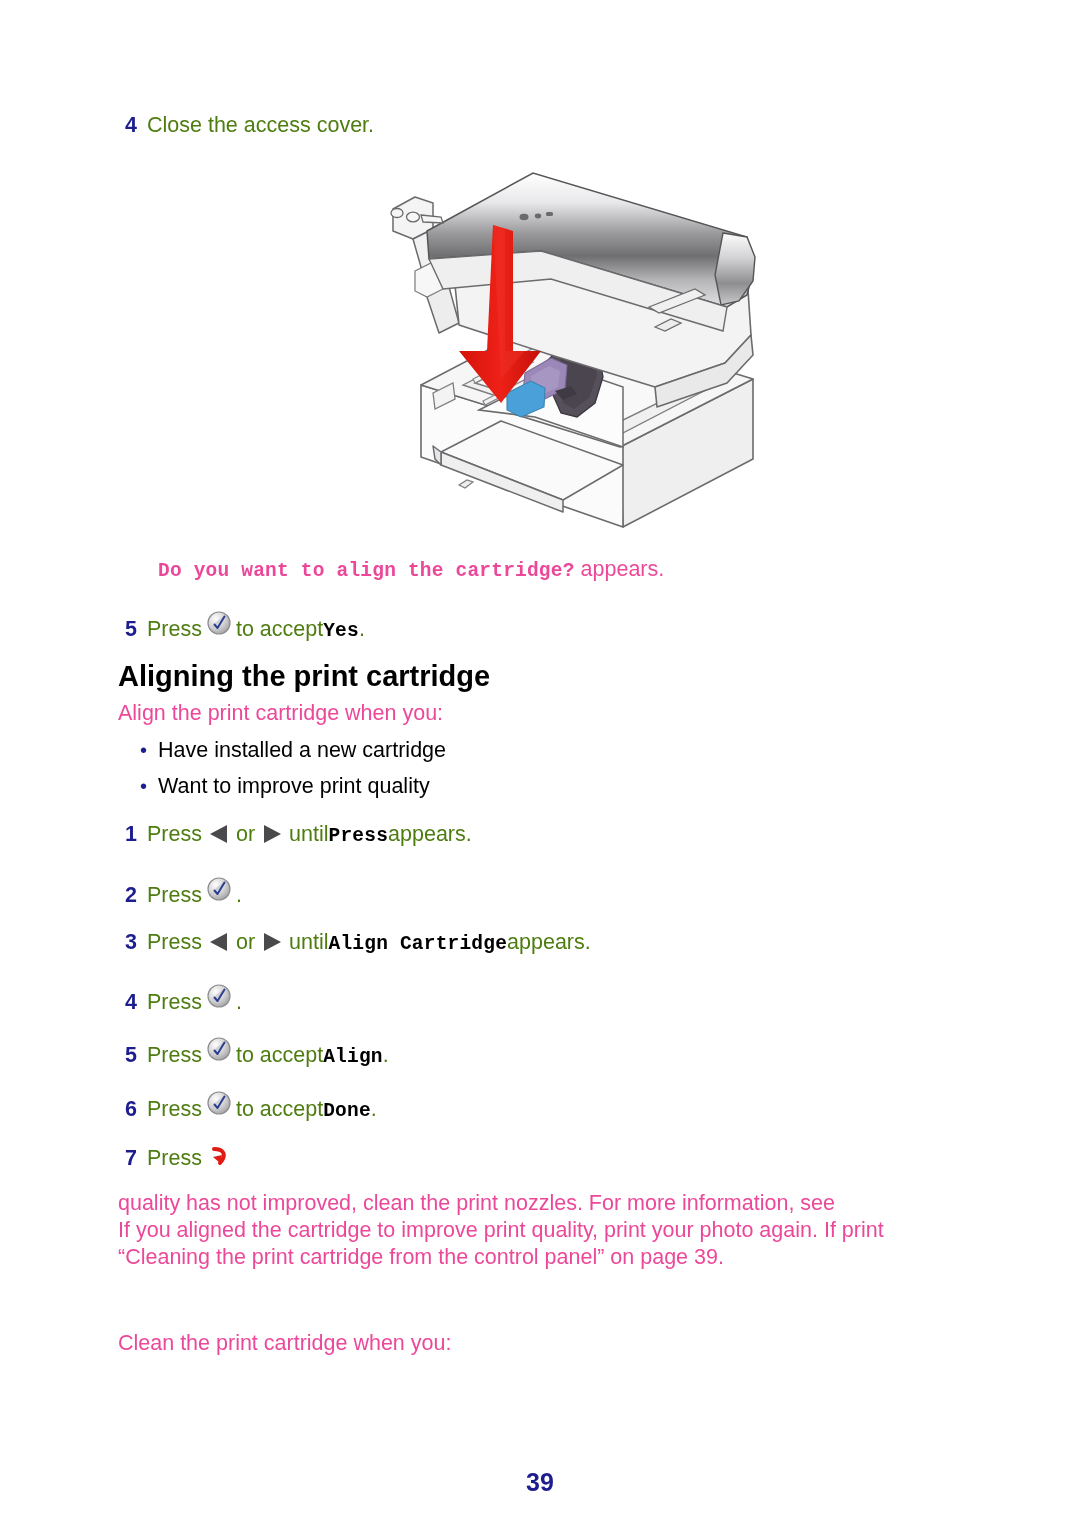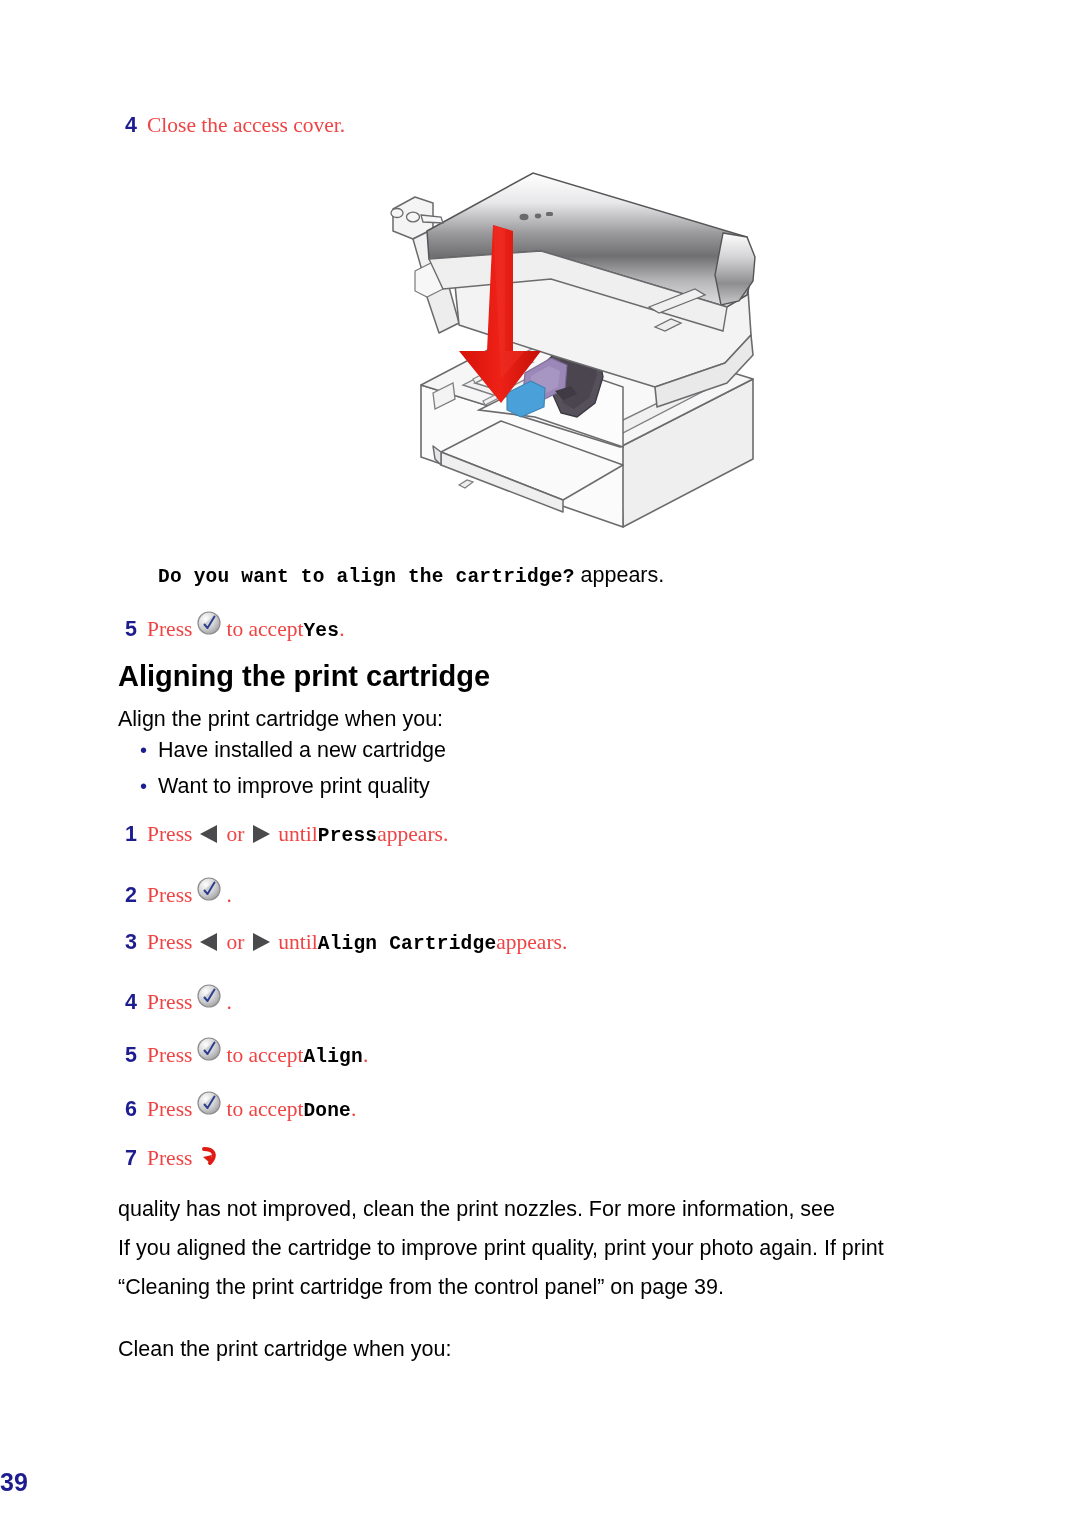--- a/index.html
+++ b/index.html
@@ -33,27 +33,27 @@
     display: flex;
     align-items: baseline;
   }
   .step .num {
     color: #1d1d8f;
     font-weight: bold;
     width: 22px;
     display: inline-block;
     text-align: left;
   }
-  .step .txt { color: #ef4444; font-family: Liberation Serif, serif; }
+  .step .txt { color: #4d7c0f; }
 
   .para {
     position: absolute;
     font-size: 21.5px;
-    line-height: 39px;
-    color: #000000;
+    line-height: 27px;
+    color: #ec4899;
   }
 
   .heading {
     position: absolute;
     font-size: 29px;
     font-weight: bold;
     color: #000000;
     white-space: nowrap;
   }
 
@@ -76,21 +76,21 @@
     font-family: "Liberation Mono", "DejaVu Sans Mono", monospace;
     font-weight: bold;
     font-size: 19.5px;
     letter-spacing: 0.2px;
   }
 
   .pagenum {
     position: absolute;
     left: 0;
     width: 1080px;
-    text-align: left;
+    text-align: center;
     font-size: 25px;
     font-weight: bold;
     color: #1d1d8f;
   }
 
   
   .icon-inline {
     display: inline-block;
     vertical-align: -5px;
     margin: 0 4px;

